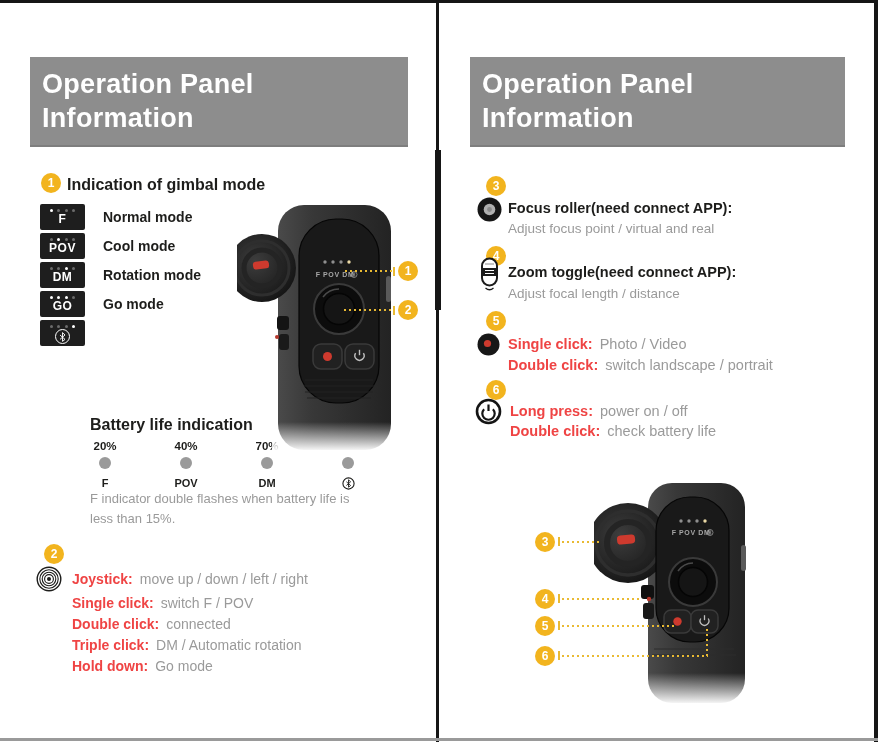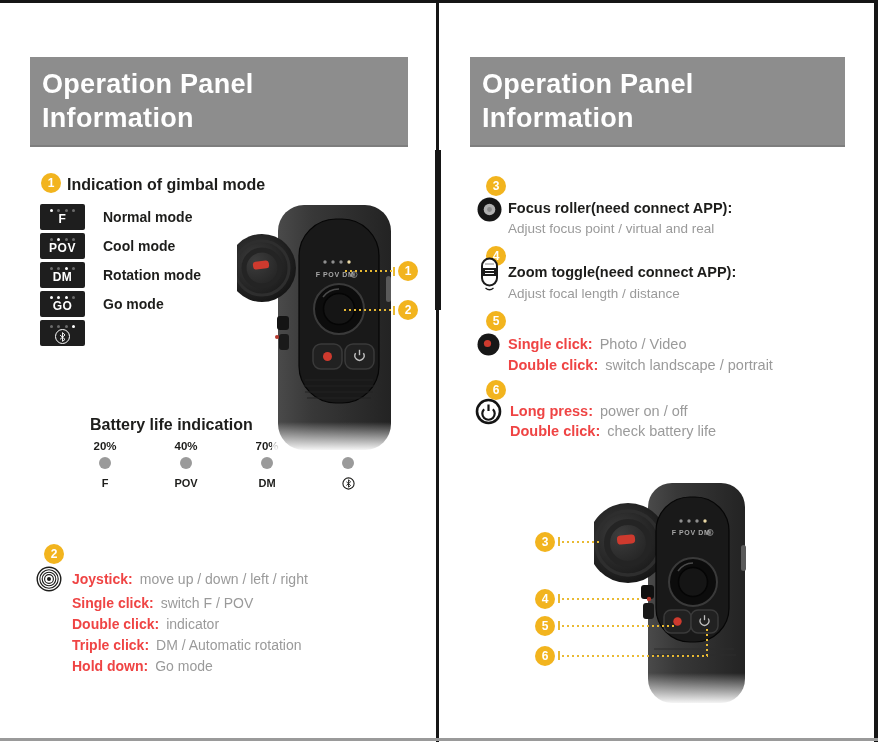--- a/index.html
+++ b/index.html
@@ -162,39 +162,40 @@
       <div class="bat-pct">100%</div>
       <span class="bat-dot"></span>
       <div class="bat-lab">
         <svg width="13" height="13" viewBox="0 0 13 13">
             <circle cx="6.5" cy="6.5" r="5.6" fill="none" stroke="#1D1D1B" stroke-width="1.1"></circle>
             <path d="M6.5 2.8 L6.5 10.2 L8.6 8.5 L4.4 4.8 M4.4 8.5 L8.6 4.8 L6.5 2.8" fill="none" stroke="#1D1D1B" stroke-width="0.9"></path>
           </svg>
       </div>
     </div>
   </div>
+  <div class="note" style="left:90px;top:489px;width:263px;">F indicator double flashes when battery life is less than 15%.</div>
 
   <div class="badge" style="left:44px;top:544px;">2</div>
   <div class="abs" style="left:36px;top:566px;">
     <svg width="26" height="26" viewBox="0 0 26 26">
       <circle cx="13" cy="13" r="11.8" fill="none" stroke="#1D1D1B" stroke-width="1.4"></circle>
       <circle cx="13" cy="13" r="9.2" fill="none" stroke="#1D1D1B" stroke-width="1.1"></circle>
       <circle cx="13" cy="13" r="6.8" fill="none" stroke="#1D1D1B" stroke-width="1.1"></circle>
       <circle cx="13" cy="13" r="4.4" fill="none" stroke="#1D1D1B" stroke-width="1.1"></circle>
       <circle cx="13" cy="13" r="2" fill="#1D1D1B"></circle>
     </svg>
   </div>
   <div class="kv" style="left:72px;top:571px;">
     <b>Joystick</b><b>:</b><span class="v">move up / down / left / right</span>
   </div>
   <div class="kv" style="left:72px;top:595px;">
     <b>Single click</b><b>:</b><span class="v">switch F / POV</span>
   </div>
   <div class="kv" style="left:72px;top:616px;">
-    <b>Double click</b><b>:</b><span class="v">indicator</span>
+    <b>Double click</b><b>:</b><span class="v">connected</span>
   </div>
   <div class="kv" style="left:72px;top:637px;">
     <b>Triple click</b><b>:</b><span class="v">DM / Automatic rotation</span>
   </div>
   <div class="kv" style="left:72px;top:658px;">
     <b>Hold down</b><b>:</b><span class="v">Go mode</span>
   </div>
 
   <div class="abs" style="left:237px;top:198px;">
     <svg width="155" height="252" viewBox="0 0 155 252">

